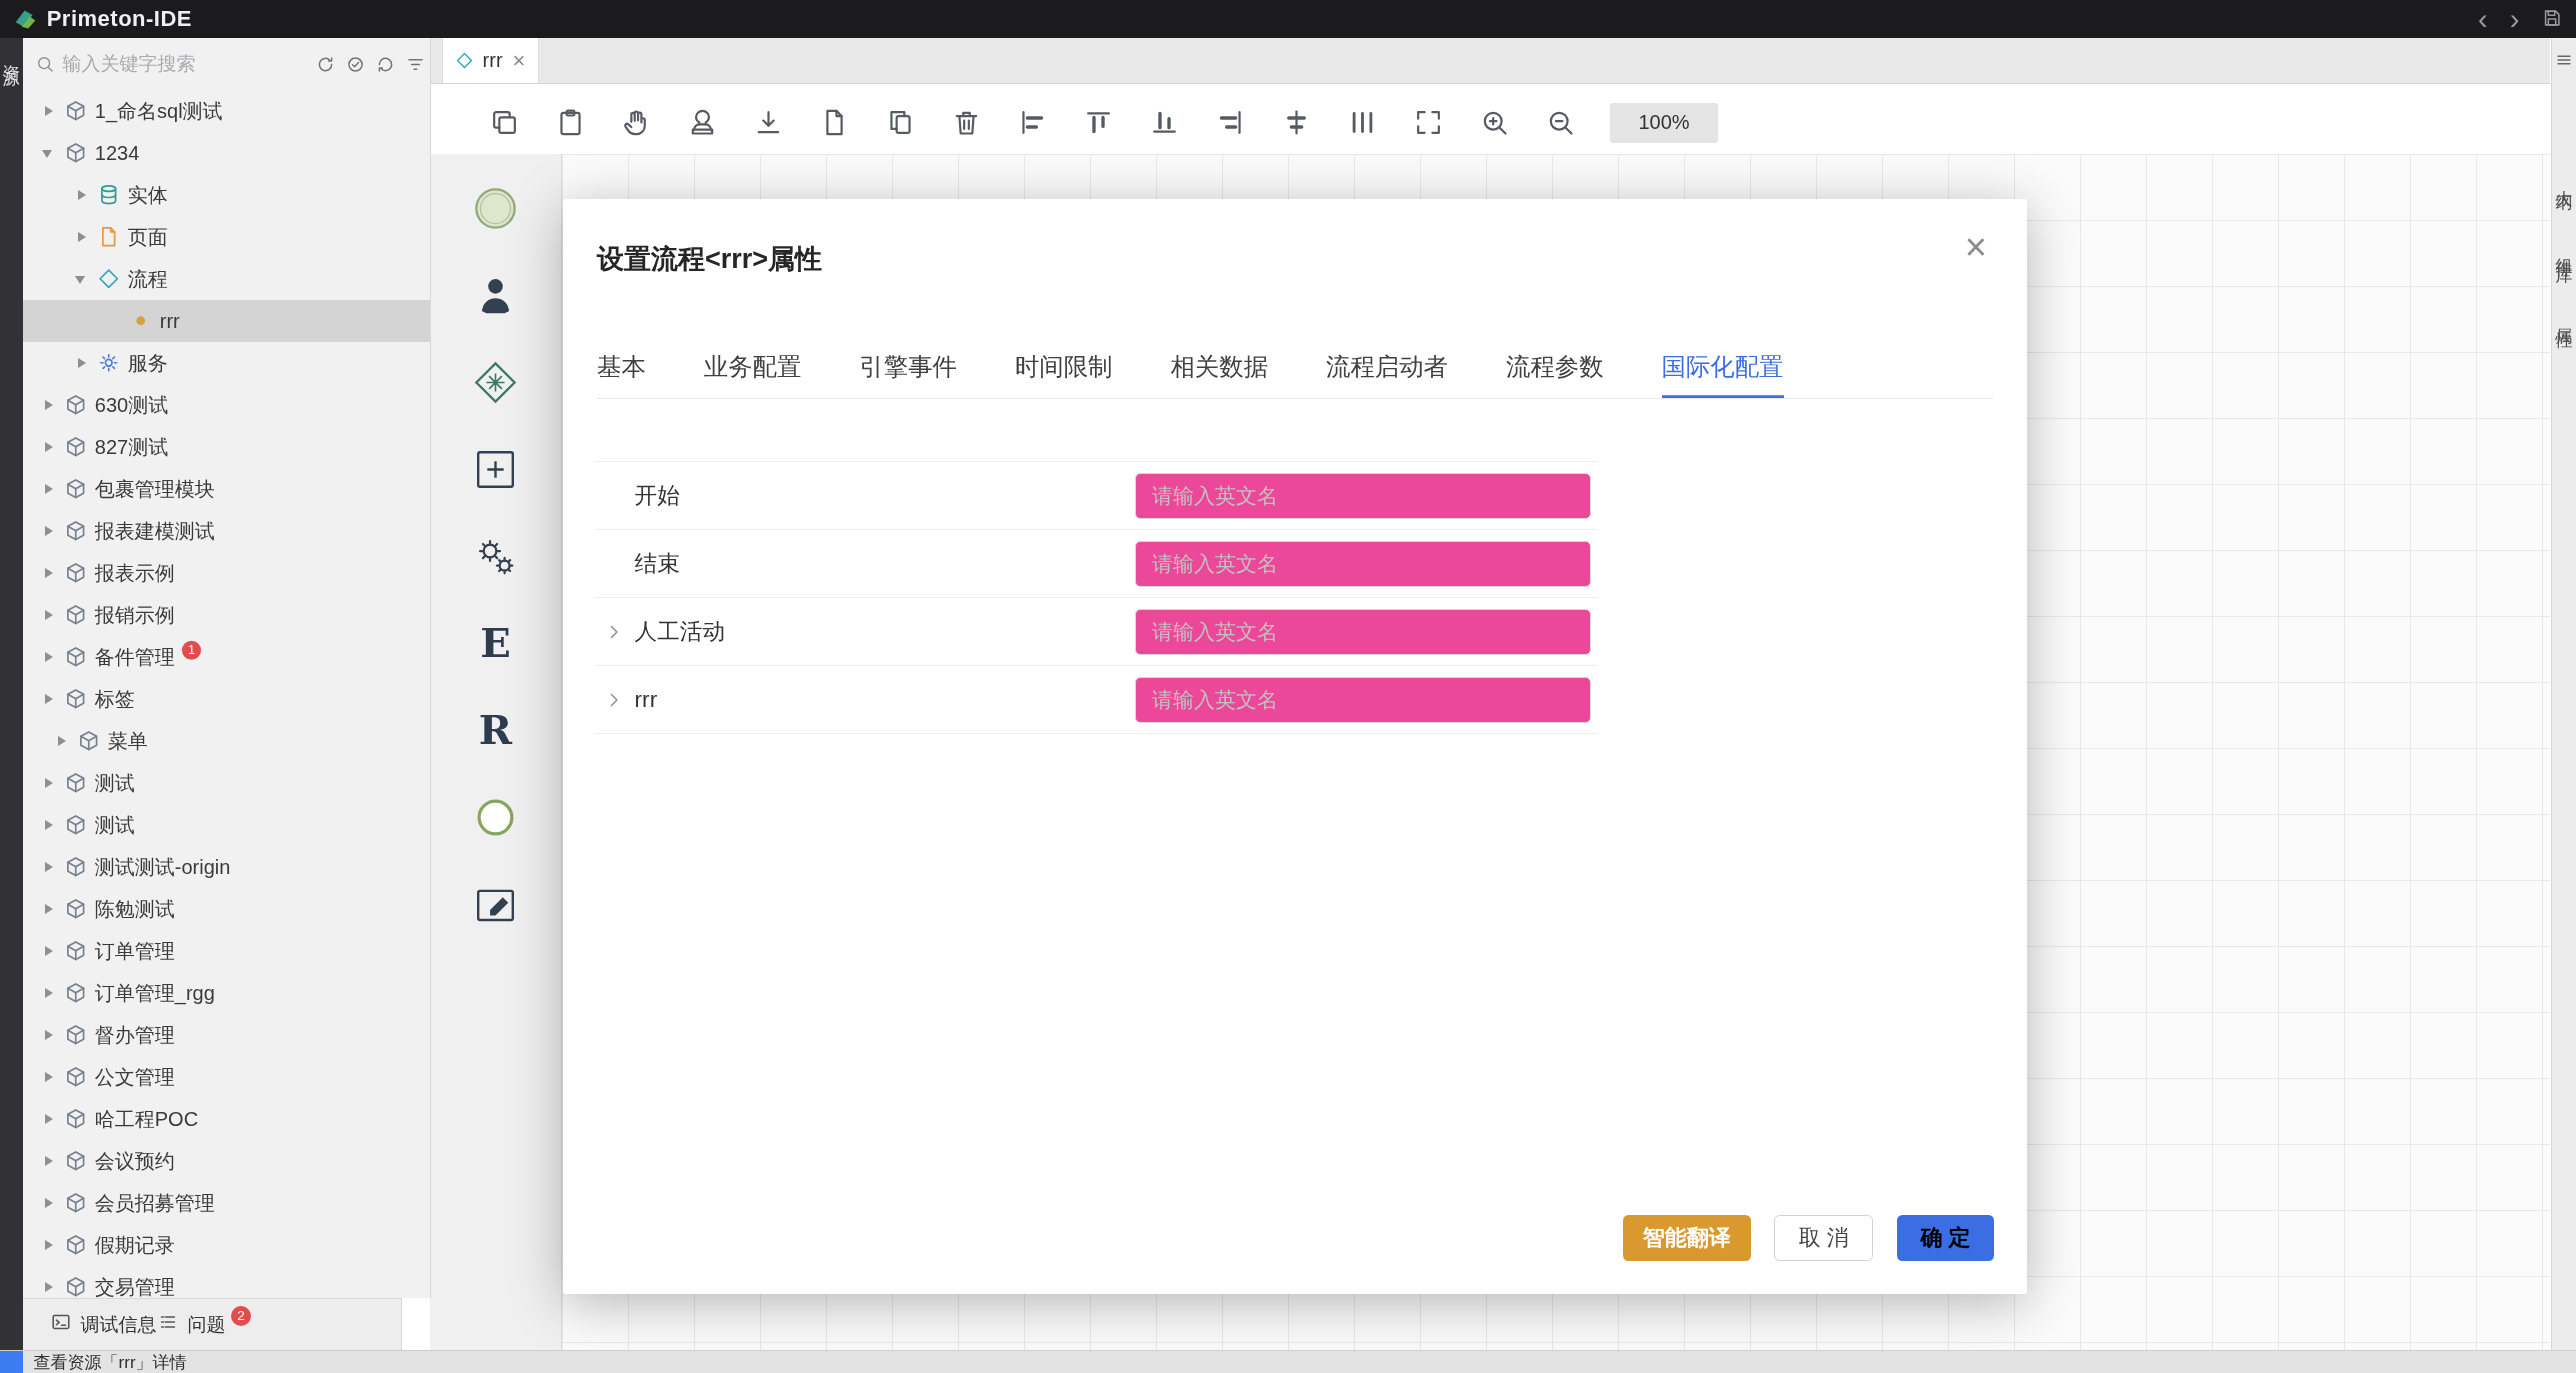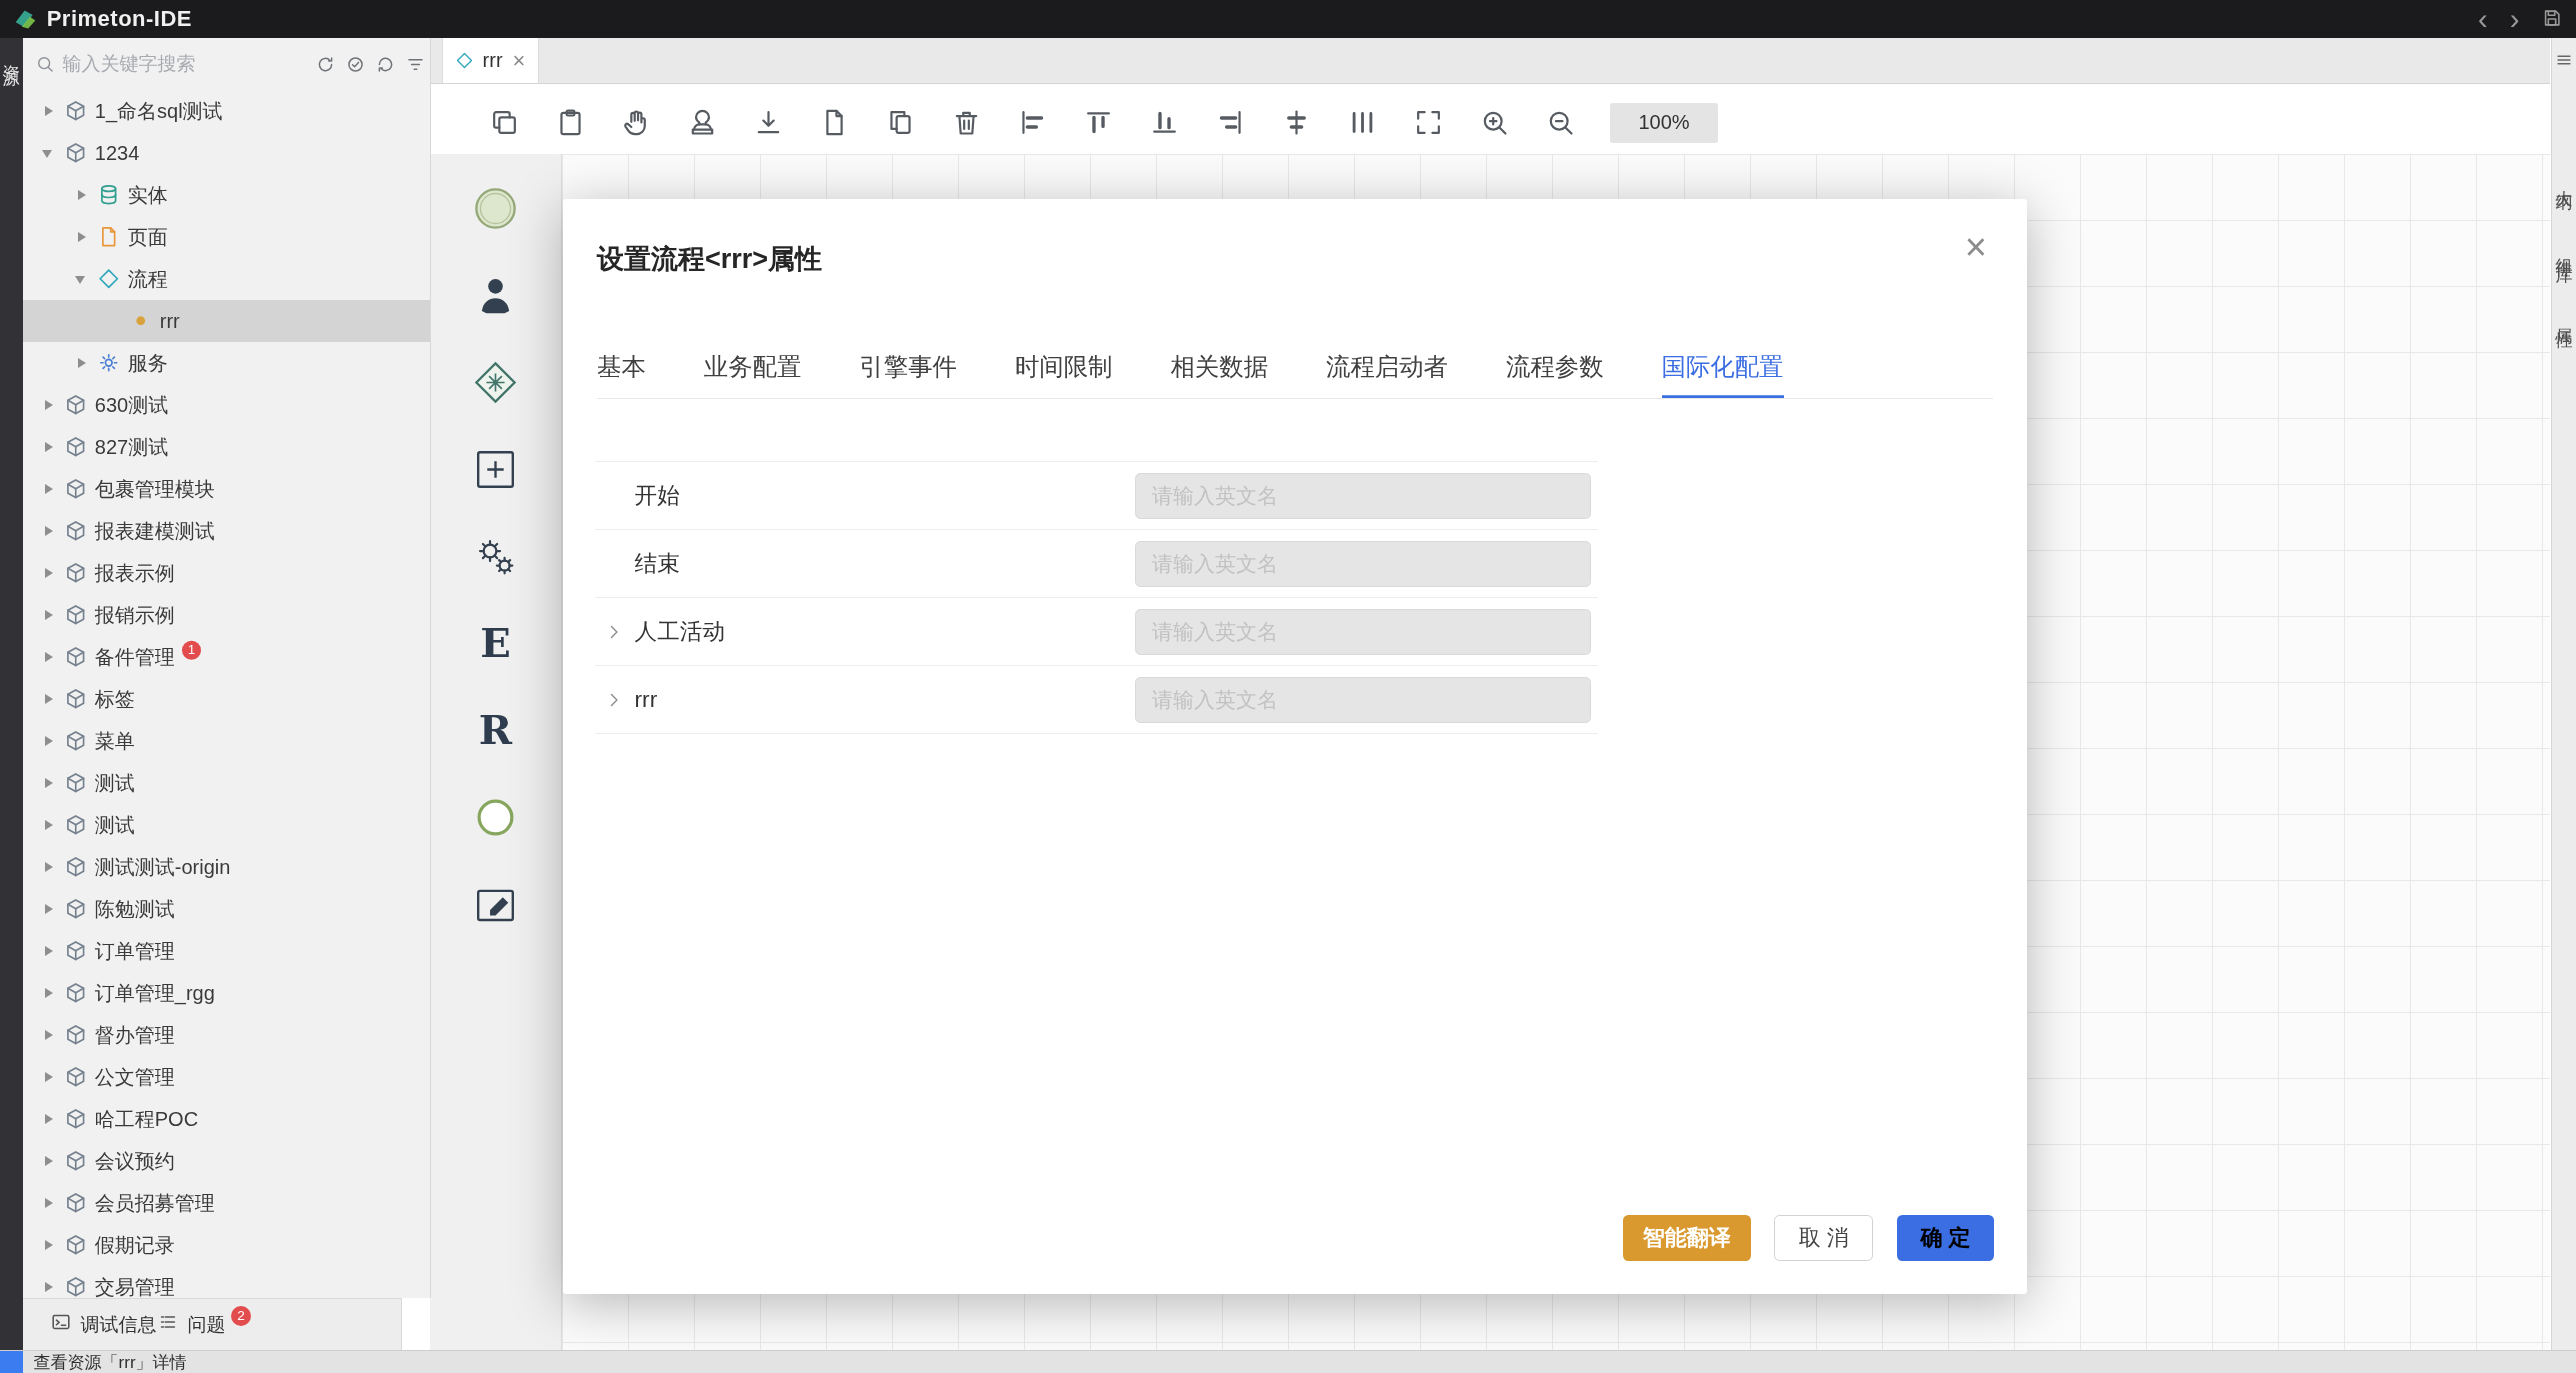--- a/index.html
+++ b/index.html
@@ -84,21 +84,21 @@
 .modal-close{position:absolute;right:40px;top:29px;font-size:38px;color:#8c8c8c;line-height:1;cursor:pointer}
 .mtabs{position:absolute;left:34px;right:34px;top:152px;display:flex;gap:58px;border-bottom:0.9px solid #e8e8e8}
 .mtab{font-size:24.4px;color:#404040;padding-bottom:14.5px;cursor:pointer}
 .mtab.active{font-weight:500}
 .mtable{position:absolute;left:32px;top:262px;width:1003px;border-top:0.9px solid #ededed}
 .mrow{height:68px;display:flex;align-items:center;border-bottom:0.9px solid #ededed;padding-left:9px}
 .mcaret{width:27px;flex:0 0 27px;color:#8c8c8c;display:inline-flex;cursor:pointer}
 .mcaret svg{width:20px;height:20px}
 .mcaret.empty{cursor:default}
 .mlabel{font-size:22.6px;color:#333;margin-left:3.6px}
-.minput{margin-left:auto;margin-right:7.2px;width:456px;height:46px;border:0.9px solid #d9d9d9;border-radius:5.4px;font-size:21px;padding:0 16.3px;color:#333;outline:none;background:#e5e5e5;font-family:inherit}
+.minput{margin-left:auto;margin-right:7.2px;width:456px;height:46px;border:0.9px solid #d9d9d9;border-radius:5.4px;font-size:21px;padding:0 16.3px;color:#333;outline:none;background:#ec4899;font-family:inherit}
 .minput::placeholder{color:#c2c2c2}
 .modal-footer{position:absolute;right:33px;bottom:33px;display:flex;gap:23.5px}
 .btn{height:46px;border-radius:5.4px;font-size:22px;display:inline-flex;align-items:center;justify-content:center;border:none;cursor:pointer;font-family:inherit}
 .btn.warn{background:#d9992f;color:#fff;padding:0 20px;font-weight:600}
 .btn.plain{background:#fff;color:#444;border:0.9px solid #d2d2d2;padding:0 23.5px}
 .btn.primary{background:#3e6fe1;color:#000000;padding:0 23.5px;font-weight:600}
 </style>
 </head>
 <body>
 
@@ -316,21 +316,21 @@
           <span class="caret c-right"></span>
           <span class="ticon package">
             <svg viewBox="0 0 24 24" fill="none" stroke="currentColor" stroke-width="1.7" stroke-linecap="round" stroke-linejoin="round">
               <path d="M12 3l8 4.5v9L12 21l-8-4.5v-9z"></path>
               <path d="M4 7.5l8 4.5 8-4.5"></path>
               <path d="M12 12v9"></path>
             </svg>
           </span>
           <span class="tlabel">标签</span>
         </div>
-        <div class="tree-row" style="padding-left: 18px;">
+        <div class="tree-row" style="padding-left: 31px;">
           <span class="caret c-right"></span>
           <span class="ticon package">
             <svg viewBox="0 0 24 24" fill="none" stroke="currentColor" stroke-width="1.7" stroke-linecap="round" stroke-linejoin="round">
               <path d="M12 3l8 4.5v9L12 21l-8-4.5v-9z"></path>
               <path d="M4 7.5l8 4.5 8-4.5"></path>
               <path d="M12 12v9"></path>
             </svg>
           </span>
           <span class="tlabel">菜单</span>
         </div>

